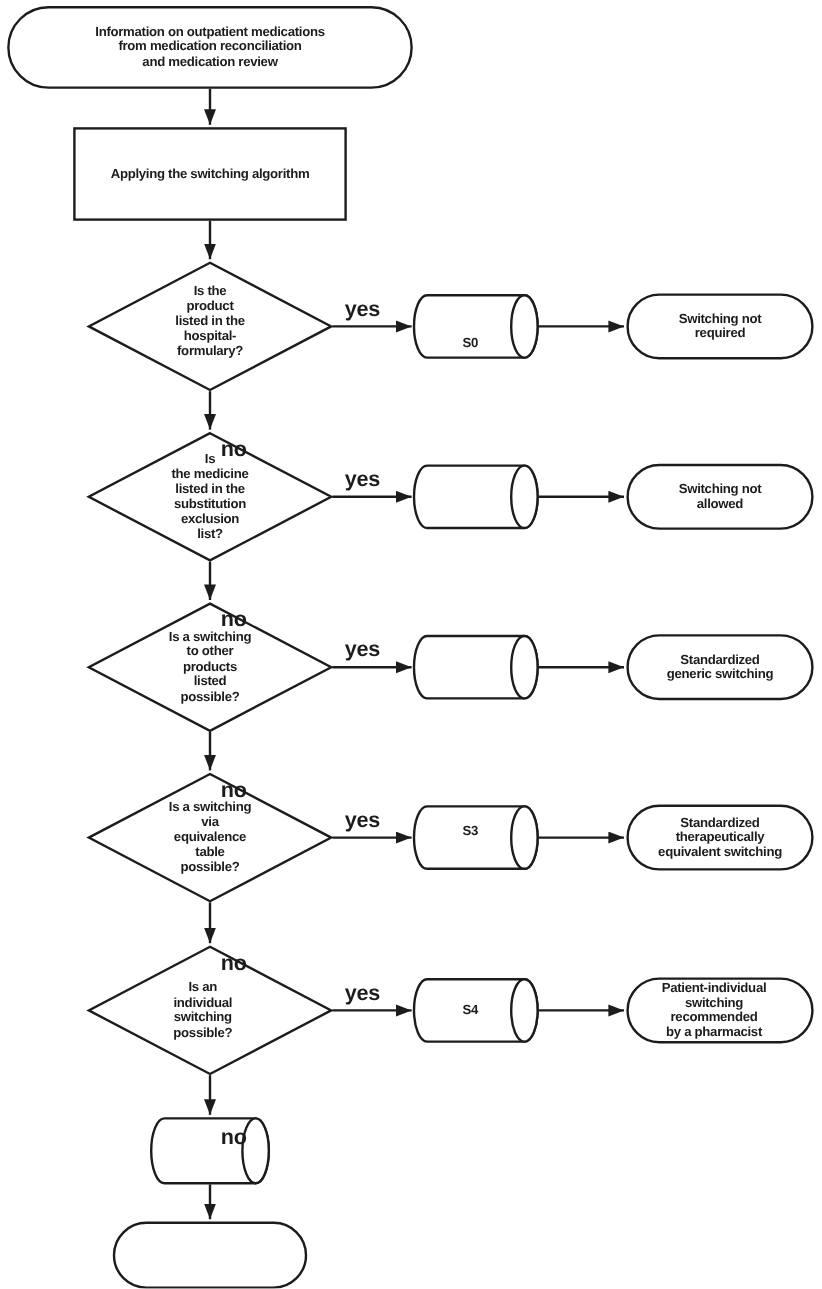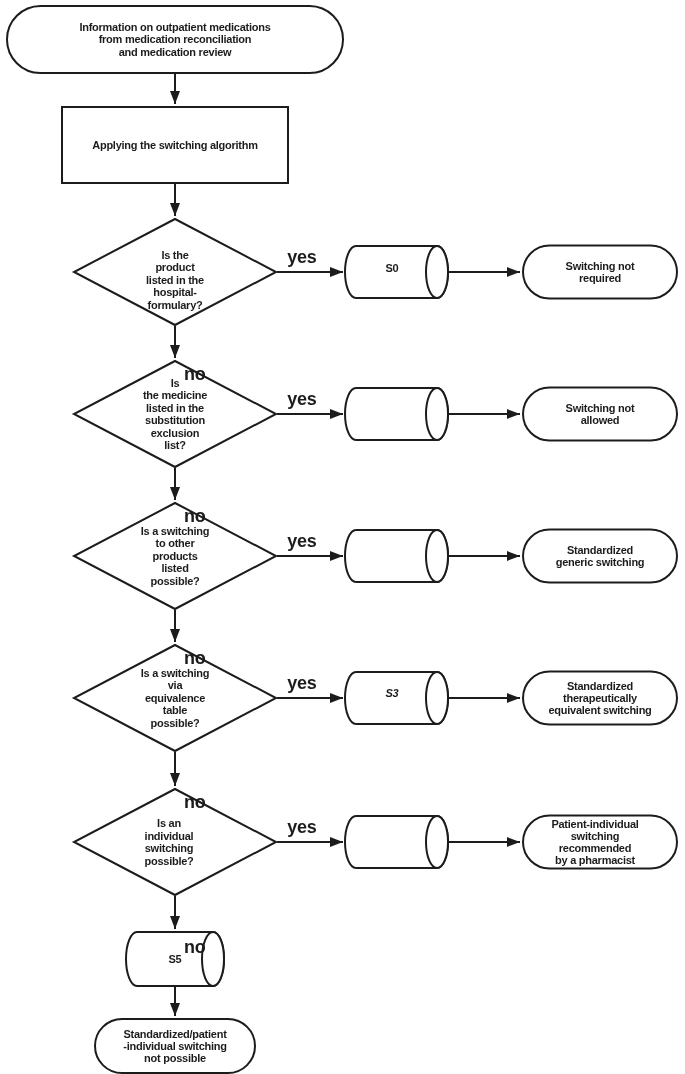--- a/index.html
+++ b/index.html
@@ -104,21 +104,21 @@
       <line x1="449" y1="698" x2="520" y2="698" marker-end="url(#arr)"></line>
       <line x1="449" y1="842" x2="520" y2="842" marker-end="url(#arr)"></line>
     </g>
   </svg>
 
   <div class="txt" style="left:7px;top:6px;width:336px;height:67px;">Information on outpatient medications
 from medication reconciliation
 and medication review</div>
   <div class="txt" style="left:62px;top:107px;width:226px;height:76px;">Applying the switching algorithm</div>
 
-  <div class="txt" style="left:75px;top:232px;width:200px;height:96px;">Is the
+  <div class="txt" style="left:75px;top:220px;width:200px;height:96px;">Is the
 product
 listed in the
 hospital-
 formulary?</div>
   <div class="txt" style="left:75px;top:366px;width:200px;height:96px;">Is
 the medicine
 listed in the
 substitution
 exclusion
 list?</div>
@@ -130,40 +130,37 @@
   <div class="txt" style="left:75px;top:650px;width:200px;height:96px;">Is a switching
 via
 equivalence
 table
 possible?</div>
   <div class="txt" style="left:69px;top:794px;width:200px;height:96px;">Is an
 individual
 switching
 possible?</div>
 
-  <div class="txt" style="left:350px;top:242px;width:84px;height:52px;">S0</div>
-  <div class="txt" style="left:350px;top:672px;width:84px;height:42px;font-style:italic;">S3</div>
-  <div class="txt" style="left:133px;top:932px;width:84px;height:54px;">S5</div>
+  <div class="txt" style="left:350px;top:260px;width:84px;height:52px;">S0</div>
+  <div class="txt" style="left:350px;top:672px;width:84px;height:42px;">S3</div>
+  <div class="txt" style="left:350px;top:816px;width:84px;height:52px;">S4</div>
 
   <div class="txt outcome" style="left:523px;top:245.5px;width:154px;height:53px;">Switching not
 required</div>
   <div class="txt outcome" style="left:523px;top:387.5px;width:154px;height:53px;">Switching not
 allowed</div>
   <div class="txt outcome" style="left:523px;top:529.5px;width:154px;height:53px;">Standardized
 generic switching</div>
   <div class="txt outcome" style="left:523px;top:671.5px;width:154px;height:53px;">Standardized
 therapeutically
 equivalent switching</div>
   <div class="txt outcome" style="left:518px;top:815.5px;width:154px;height:53px;">Patient-individual
 switching
 recommended
 by a pharmacist</div>
-  <div class="txt outcome" style="left:95px;top:1019px;width:160px;height:54px;">Standardized/patient
--individual switching
-not possible</div>
 
   <div class="txt edge" style="left:284px;top:250px;width:36px;height:14px;">yes</div>
   <div class="txt edge" style="left:284px;top:392px;width:36px;height:14px;">yes</div>
   <div class="txt edge" style="left:284px;top:534px;width:36px;height:14px;">yes</div>
   <div class="txt edge" style="left:284px;top:676px;width:36px;height:14px;">yes</div>
   <div class="txt edge" style="left:284px;top:820px;width:36px;height:14px;">yes</div>
 
   <div class="txt edge no" style="left:184px;top:331px;width:30px;height:14px;">no</div>
   <div class="txt edge no" style="left:184px;top:473px;width:30px;height:14px;">no</div>
   <div class="txt edge no" style="left:184px;top:615px;width:30px;height:14px;">no</div>

